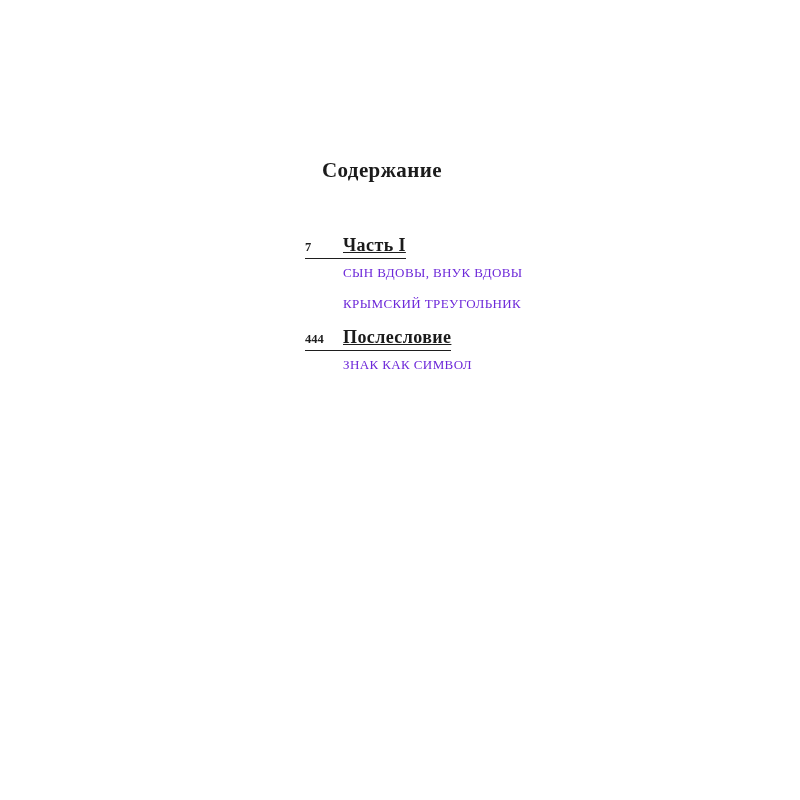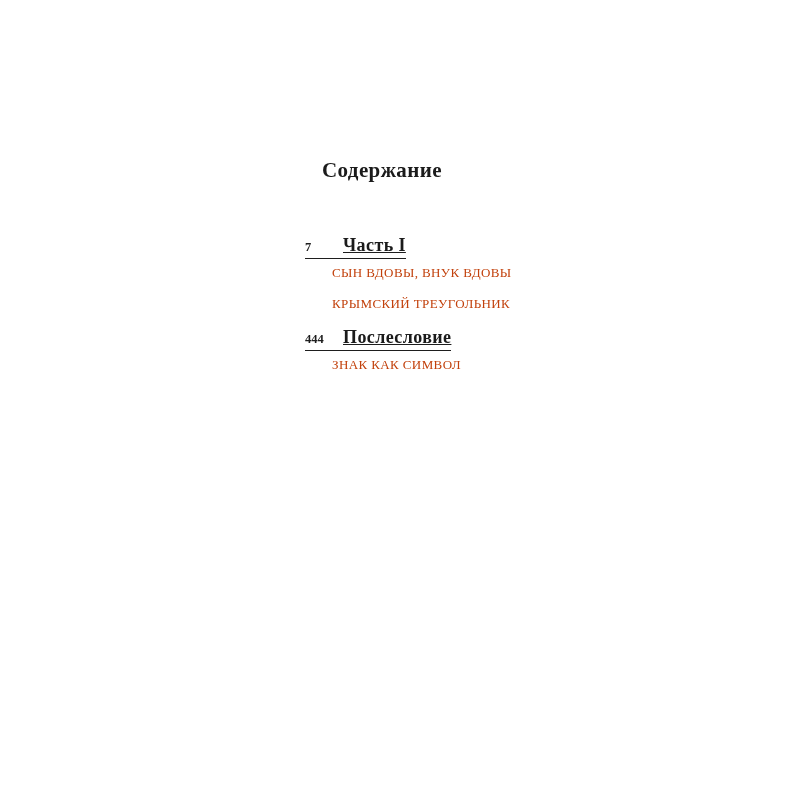--- a/index.html
+++ b/index.html
@@ -56,26 +56,26 @@
     color: #1e1e1e;
     vertical-align: baseline;
   }
   .entry-heading {
     font-weight: bold;
     font-size: 18px;
     letter-spacing: 0.4px;
     color: #1b1b1b;
   }
   .entry-subtitle {
-    margin-left: 27px;
+    margin-left: 38px;
     margin-top: 7px;
     font-size: 13px;
     line-height: 1;
     letter-spacing: 0.4px;
-    color: #c2410c;
+    color: #6d28d9;
     white-space: nowrap;
   }
 </style>
 </head>
 <body>
 
 <div class="page">
 
   <h1 class="page-title">Содержание</h1>
 

